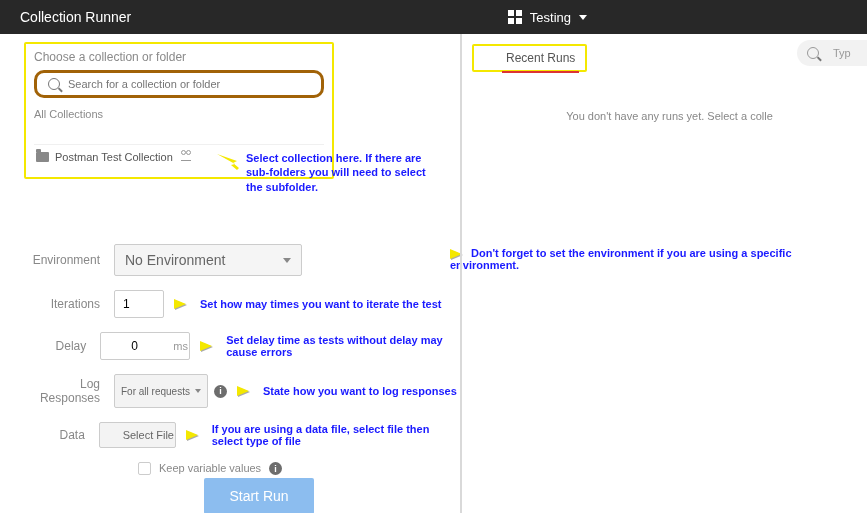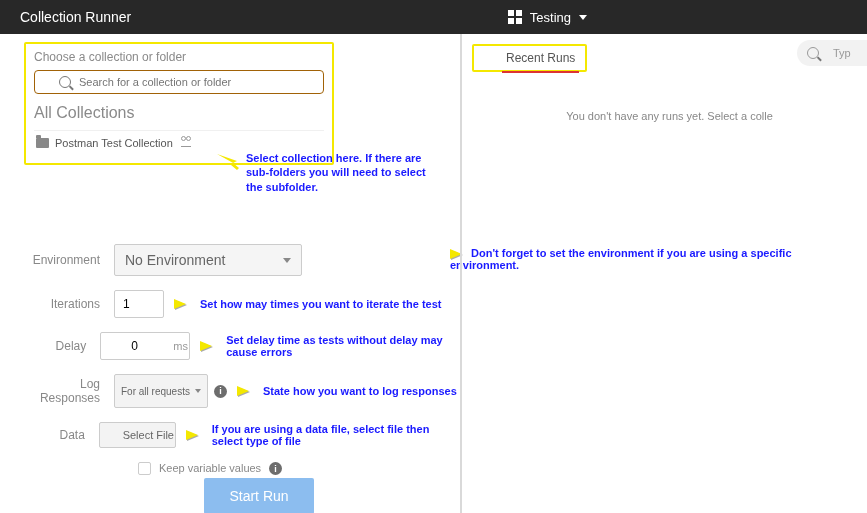--- a/index.html
+++ b/index.html
@@ -12,25 +12,25 @@
   .chev-down { width: 0; height: 0; border-left: 4px solid transparent; border-right: 4px solid transparent; border-top: 5px solid #fff; }
 
   .main { display: flex; height: calc(100% - 34px); }
   .left-col { width: 460px; padding: 8px 24px 0 24px; position: relative; }
   .right-col { flex: 1; border-left: 2px solid #d9d9d9; padding: 10px 0 0 10px; position: relative; }
 
   .hl { border: 2px solid #f4e800; border-radius: 2px; padding-left: 22px; }
 
   .collection-box { padding: 6px 8px 8px 8px; width: 310px; }
   .collection-header { font-size: 12px; color: #8a8a8a; margin-bottom: 6px; }
-  .search-wrap { display: flex; align-items: center; border: 1px solid #a16207; border-radius: 4px; padding: 5px 24px; margin-bottom: 10px; }
+  .search-wrap { display: flex; align-items: center; border: 3px solid #a16207; border-radius: 10px; padding: 5px 11px; margin-bottom: 10px; }
   .search-wrap input { border: none; outline: none; flex: 1; font-size: 11px; color: #888; background: transparent; }
   .mag { width: 12px; height: 12px; border: 1.5px solid #777; border-radius: 50%; position: relative; margin-right: 8px; }
   .mag::after { content: ""; position: absolute; width: 5px; height: 1.5px; background: #777; transform: rotate(45deg); right: -4px; bottom: -1px; }
-  .all-label { font-size: 16px; color: #8a8a8a; margin-bottom: 8px; }
+  .all-label { font-size: 11px; color: #8a8a8a; margin-bottom: 24px; }
   .coll-row { display: flex; align-items: center; gap: 6px; padding: 6px 2px; font-size: 11px; color: #555; cursor: pointer; border-top: 1px solid #f0f0f0; }
   .folder-ic { width: 13px; height: 10px; background: #888; border-radius: 1px; position: relative; }
   .folder-ic::before { content: ""; position: absolute; top: -3px; left: 0; width: 5px; height: 3px; background: #888; border-radius: 1px 1px 0 0; }
   .share-ic { width: 10px; height: 8px; border-bottom: 1px solid #999; position: relative; margin-left: 2px; }
   .share-ic::before, .share-ic::after { content: ""; position: absolute; width: 3px; height: 3px; border: 1px solid #999; border-radius: 50%; top: -3px; }
   .share-ic::before { left: 0; } .share-ic::after { right: 0; }
 
   .annotation { font-size: 11px; color: #1a1aff; font-weight: 600; position: absolute; }
   .arrow-sm { display: inline-block; width: 0; height: 0; border-top: 5px solid transparent; border-bottom: 5px solid transparent; border-left: 12px solid #f4e800; filter: drop-shadow(1px 1px 0 #aaa); }
   .arrow-big { position: absolute; width: 28px; height: 18px; left: 215px; top: 118px; }

